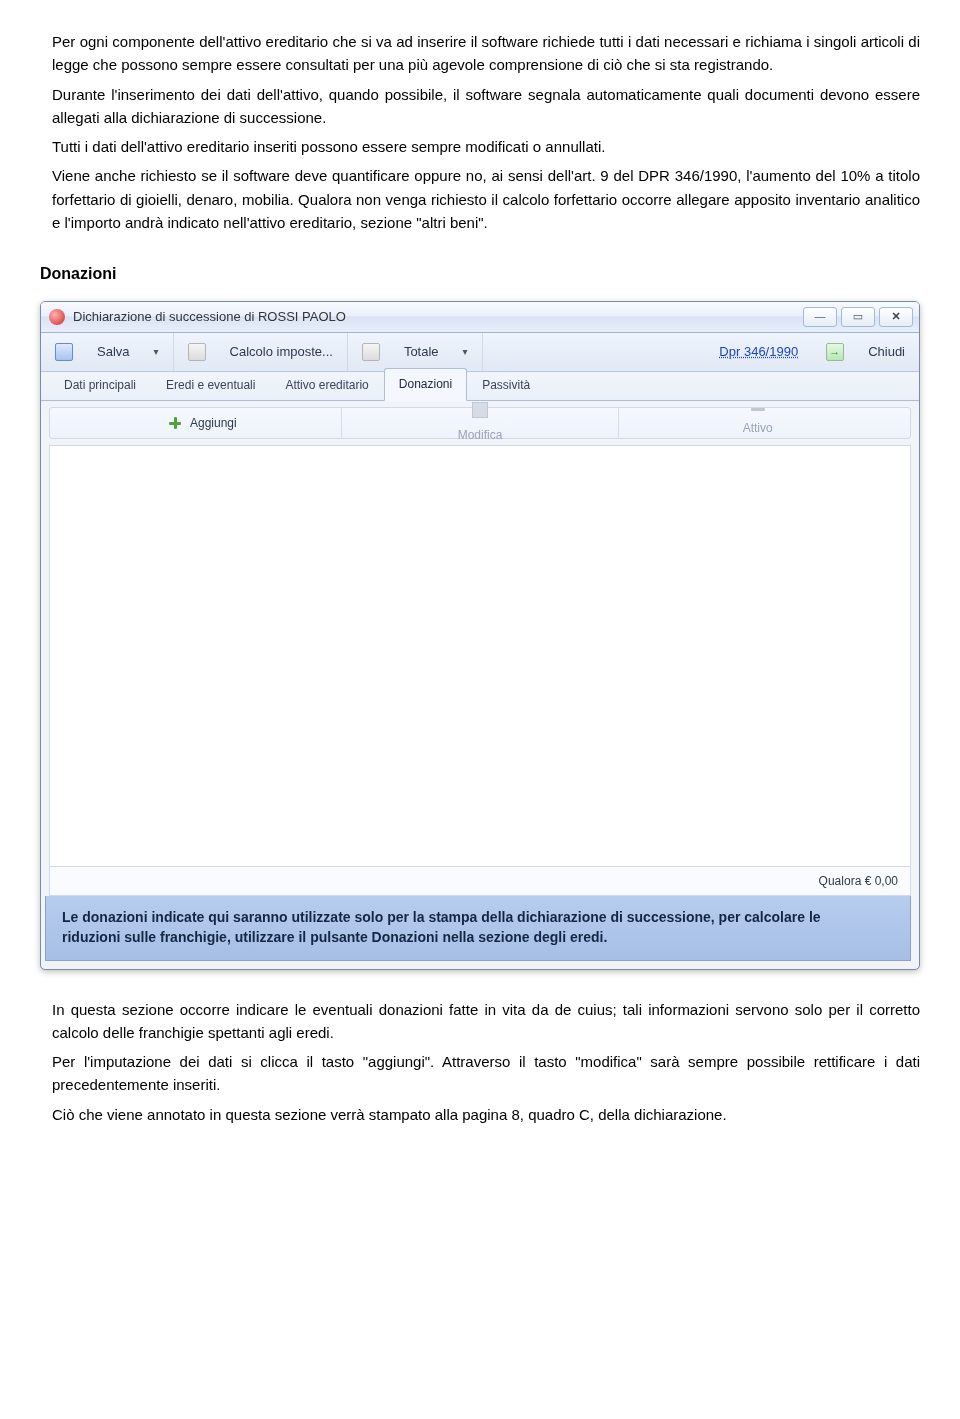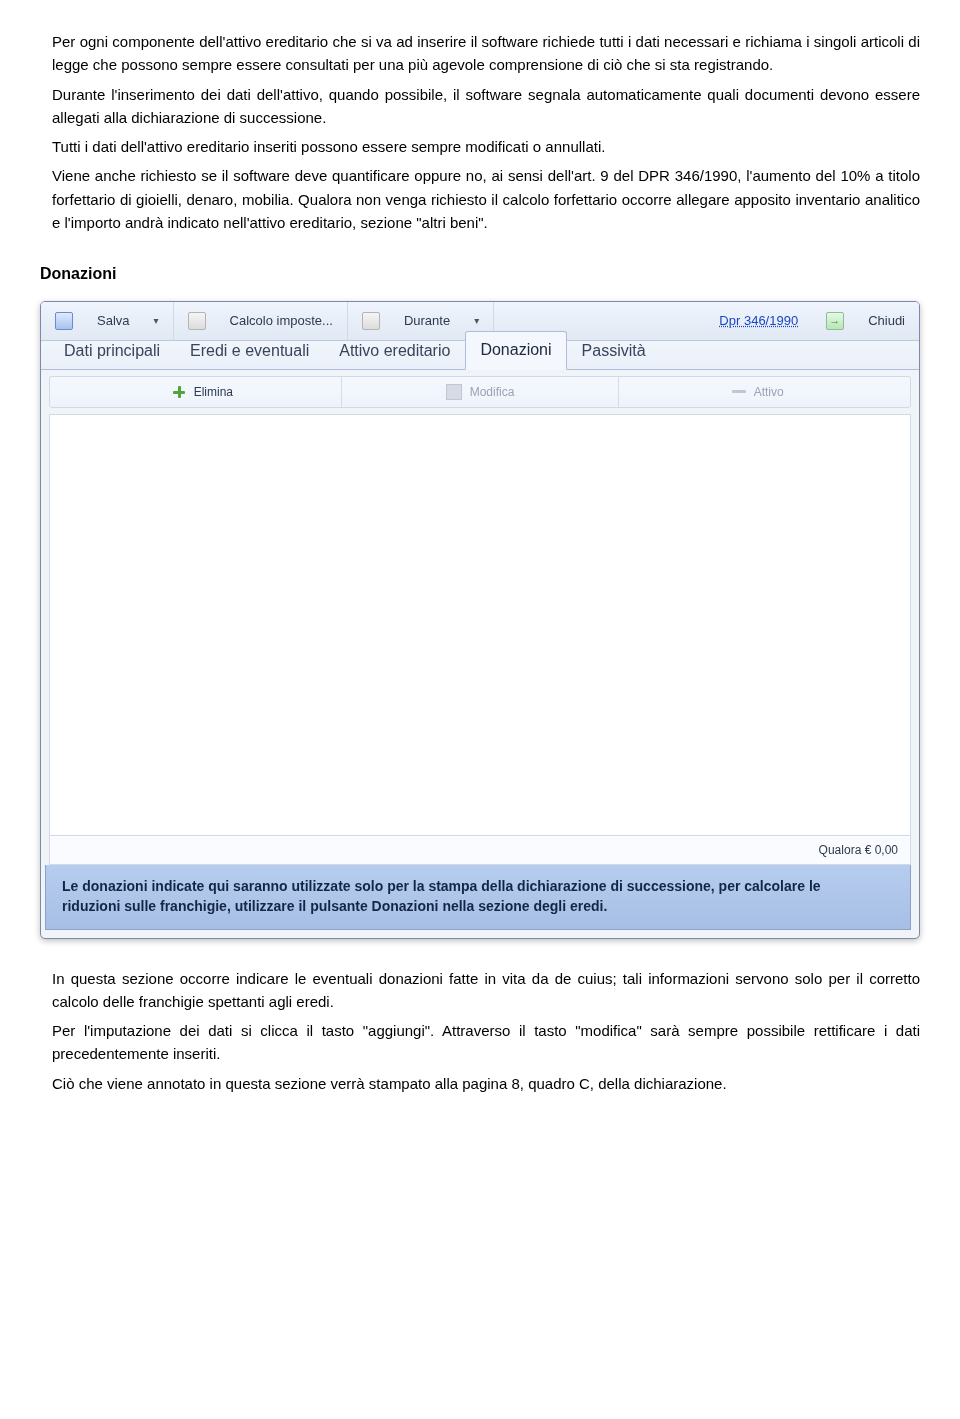--- a/index.html
+++ b/index.html
@@ -88,21 +88,21 @@
   .t-icon.close { border-color:#8fbf8f; background:linear-gradient(#e6f8e6,#b8e6b8); position:relative; }
   .t-icon.close::after { content:"→"; position:absolute; left:2px; top:-1px; font-size:11px; color:#2c8f2c; }
 
   .tabbar {
     display:flex; align-items:flex-end;
     height:28px;
     padding: 0 8px;
     gap:0;
     background:linear-gradient(#f1f5fb,#eaf0fa);
     border-bottom:1px solid #b0bdd4;
-    font-size:16px;
+    font-size:12px;
   }
   .tab {
     padding: 6px 14px;
     color:#37445a;
     border:1px solid transparent;
     border-bottom:none;
     position:relative;
     top:1px;
   }
   .tab.active {
@@ -123,21 +123,21 @@
     margin:6px 8px 0 8px;
     border:1px solid #cfd9e8;
     border-radius:3px;
     font-size:12px;
   }
   .sub-btn {
     flex:1;
     display:flex; align-items:center; justify-content:center; gap:8px;
     color:#2e3a4e;
   }
-  .sub-btn.disabled { color:#9aa4b5; }
+  .sub-btn.disabled { color:#9aa4b5;flex-direction:column; }
   .sub-divider { width:1px; height:100%; background:#d4dce9; }
   .plus-icon { width:14px; height:14px; display:inline-block; position:relative; }
   .plus-icon::before, .plus-icon::after {
     content:""; position:absolute; background:#4fa53a; border-radius:1px; }
   .plus-icon::before { left:6px; top:1px; width:3px; height:12px; }
   .plus-icon::after  { left:1px; top:6px; width:12px; height:3px; }
   .edit-icon { width:14px; height:14px; background:#d6dbe5; border:1px solid #bfc7d5; display:inline-block; }
   .minus-icon { width:14px; height:3px; background:#bfc7d5; display:inline-block; border-radius:1px; }
 
   .content-area {
@@ -173,34 +173,45 @@
 <body>
 
 <p class="para">Per ogni componente dell'attivo ereditario che si va ad inserire il software richiede tutti i dati necessari e richiama i singoli articoli di legge che possono sempre essere consultati per una più agevole comprensione di ciò che si sta registrando.</p>
 <p class="para">Durante l'inserimento dei dati dell'attivo, quando possibile, il software segnala automaticamente quali documenti devono essere allegati alla dichiarazione di successione.</p>
 <p class="para">Tutti i dati dell'attivo ereditario inseriti possono essere sempre modificati o annullati.</p>
 <p class="para">Viene anche richiesto se il software deve quantificare oppure no, ai sensi dell'art. 9 del DPR 346/1990, l'aumento del 10% a titolo forfettario di gioielli, denaro, mobilia. Qualora non venga richiesto il calcolo forfettario occorre allegare apposito inventario analitico e l'importo andrà indicato nell'attivo ereditario, sezione "altri beni".</p>
 
 <div class="section-heading">Donazioni</div>
 
 <div class="window">
+  <div class="titlebar">
+    <div class="titlebar-left">
+      <span class="app-icon"></span>
+      <span>Dichiarazione di successione di ROSSI PAOLO</span>
+    </div>
+    <div class="win-controls">
+      <div class="win-btn">—</div>
+      <div class="win-btn">▭</div>
+      <div class="win-btn close">✕</div>
+    </div>
+  </div>
 
   <div class="toolbar">
     <div class="t-btn">
       <span class="t-icon save"></span>
       <span>Salva</span>
       <span class="caret">▾</span>
     </div>
     <div class="t-btn">
       <span class="t-icon calc"></span>
       <span>Calcolo imposte...</span>
     </div>
     <div class="t-btn">
       <span class="t-icon print"></span>
-      <span>Durante</span>
+      <span>Totale</span>
       <span class="caret">▾</span>
     </div>
     <div class="t-btn flex-spacer"></div>
     <div class="t-btn link">
       <span>Dpr 346/1990</span>
     </div>
     <div class="t-btn last">
       <span class="t-icon close"></span>
       <span>Chiudi</span>
     </div>
@@ -210,21 +221,21 @@
     <div class="tab">Dati principali</div>
     <div class="tab">Eredi e eventuali</div>
     <div class="tab">Attivo ereditario</div>
     <div class="tab active">Donazioni</div>
     <div class="tab">Passività</div>
   </div>
 
   <div class="subtoolbar">
     <div class="sub-btn">
       <span class="plus-icon"></span>
-      <span>Elimina</span>
+      <span>Aggiungi</span>
     </div>
     <div class="sub-divider"></div>
     <div class="sub-btn disabled">
       <span class="edit-icon"></span>
       <span>Modifica</span>
     </div>
     <div class="sub-divider"></div>
     <div class="sub-btn disabled">
       <span class="minus-icon"></span>
       <span>Attivo</span>

